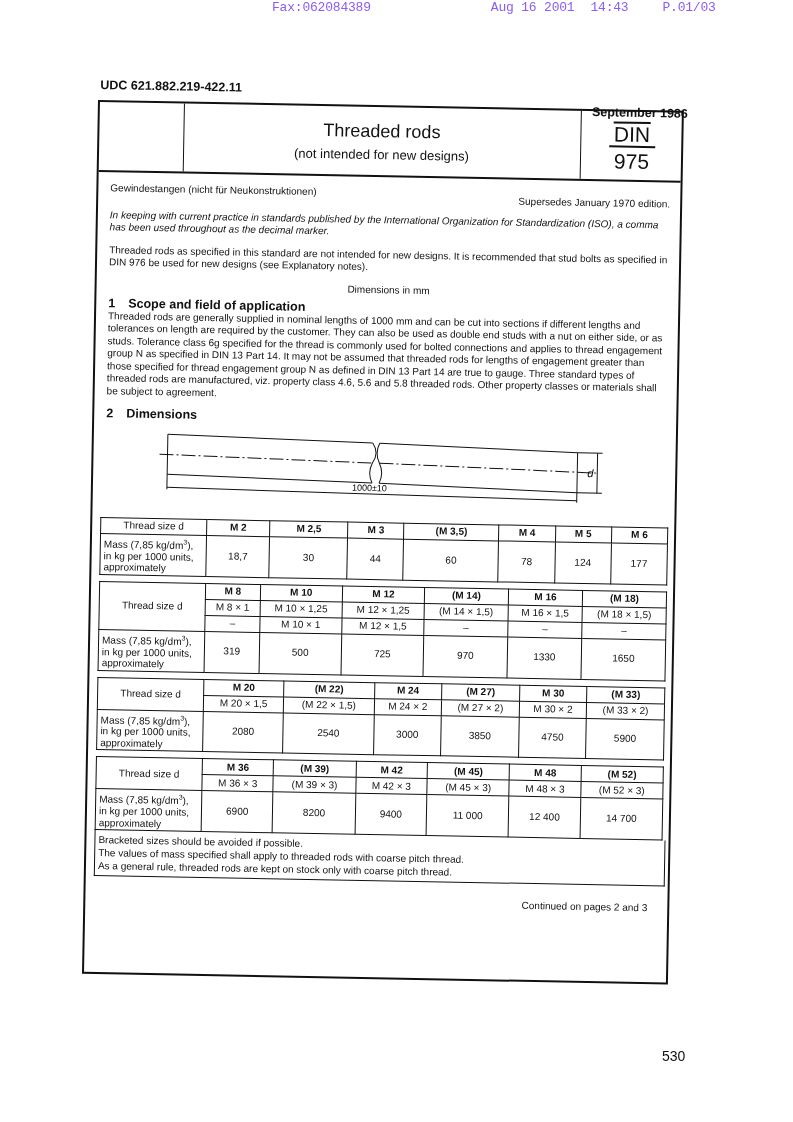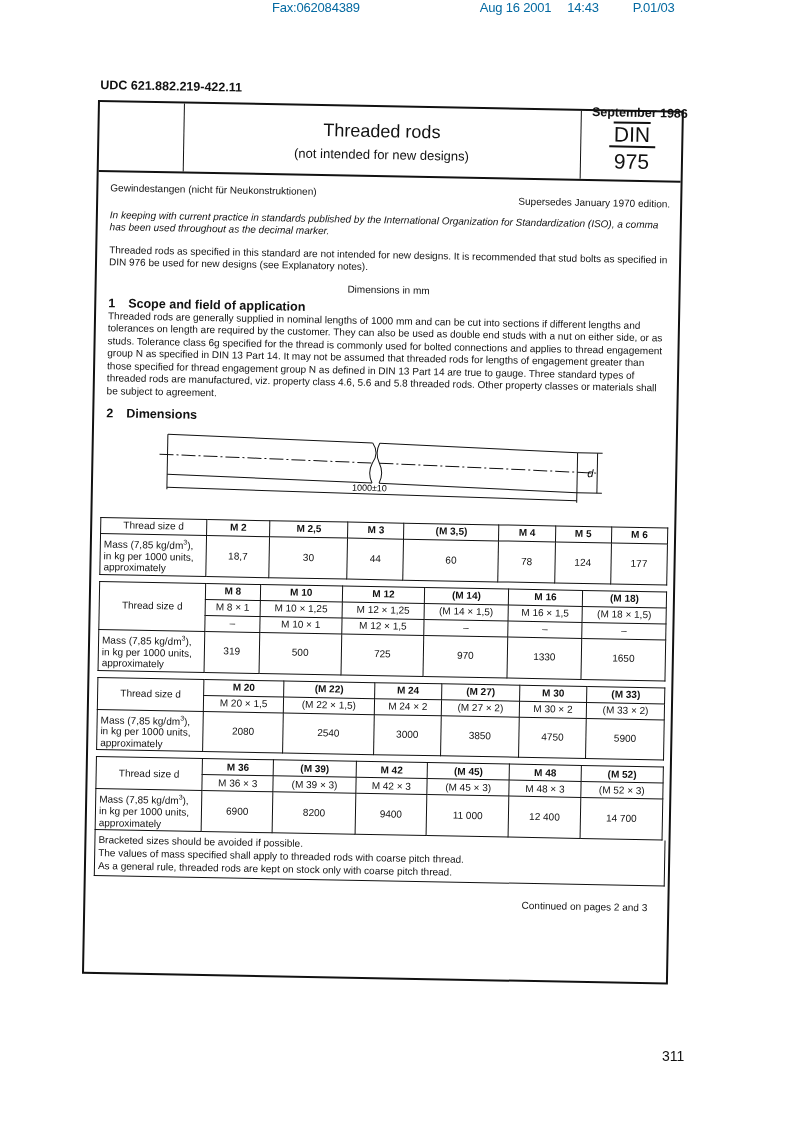--- a/index.html
+++ b/index.html
@@ -1,17 +1,17 @@
 <!DOCTYPE html>
 <html><head>
 <meta charset="utf-8">
 <style>
   html, body { margin:0; padding:0; background:#fff; }
   body { width:793px; height:1122px; position:relative; overflow:hidden; font-family:"Liberation Sans", sans-serif; color:#111; }
-  .fax { position:absolute; top:0; left:272px; font-family:Liberation Sans, sans-serif; font-size:13px; color:#0369a1; letter-spacing:-0.2px; white-space:pre;text-align:right; }
+  .fax { position:absolute; top:0; left:272px; font-family:Liberation Mono, monospace; font-size:13px; color:#8b5cf6; letter-spacing:-0.2px; white-space:pre;text-align:right; }
   .fax span { display:inline-block; }
   .page { position:absolute; left:0; top:0; width:793px; height:1122px; transform-origin: 100px 100px; transform: rotate(1.05deg); }
   .udc { position:absolute; left:100px; top:78px; font-weight:bold; font-size:12.5px; }
   .date { position:absolute; left:578px; top:96px; font-weight:bold; font-size:12.5px; width:110px; text-align:right; }
   .frame { position:absolute; left:98px; top:100px; width:582px; height:870px; border:2px solid #111; border-bottom:2.5px solid #111; }
   .hdr { position:absolute; left:0; top:0; width:582px; height:68px; border-bottom:2px solid #111; }
   .hdr .c1 { position:absolute; left:0; top:0; width:84px; height:68px; border-right:1.5px solid #111; }
   .hdr .c2 { position:absolute; left:85px; top:0; width:395px; height:68px; text-align:center; }
   .hdr .c3 { position:absolute; left:481px; top:0; width:101px; height:68px; border-left:1.5px solid #111; text-align:center; }
   .title { font-size:18px; margin-top:14px; }
@@ -223,13 +223,13 @@
       <div class="notes">
         <div>Bracketed sizes should be avoided if possible.</div>
         <div>The values of mass specified shall apply to threaded rods with coarse pitch thread.</div>
         <div>As a general rule, threaded rods are kept on stock only with coarse pitch thread.</div>
       </div>
       <div class="cont">Continued on pages 2 and 3</div>
     </div>
   </div>
 </div>
 
-<div class="pagenum">311</div>
+<div class="pagenum">530</div>
 
 </body></html>

